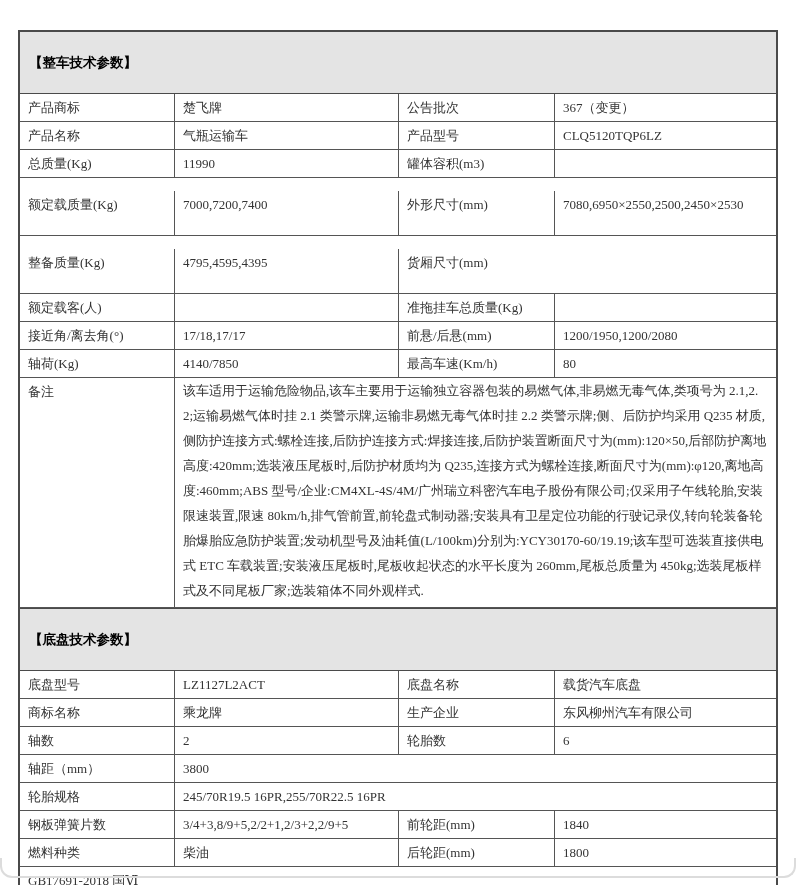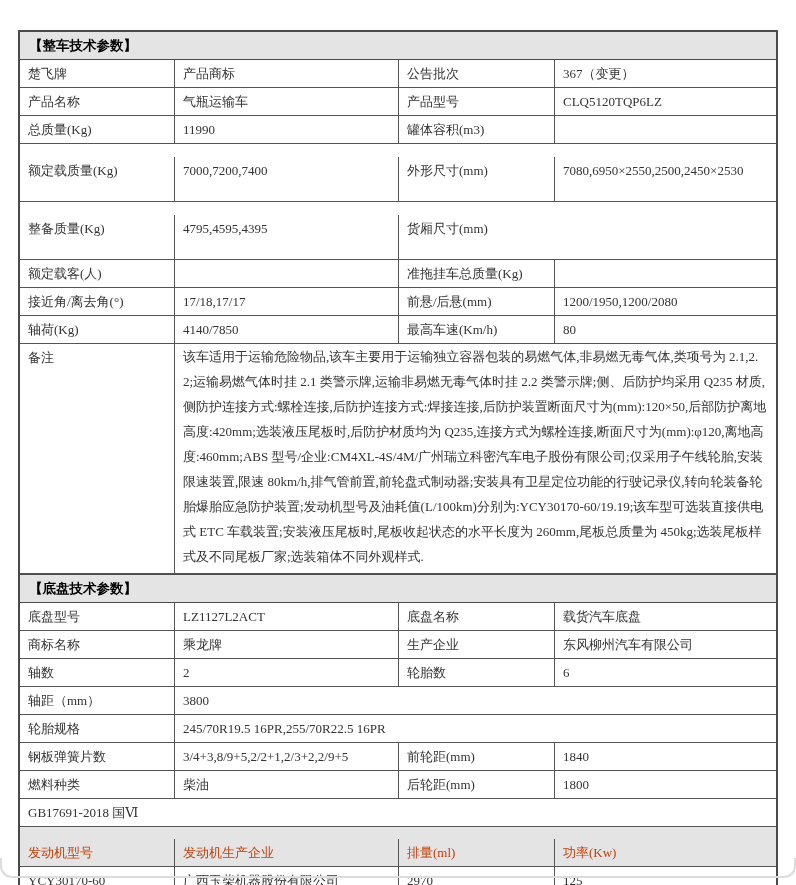--- a/index.html
+++ b/index.html
@@ -21,43 +21,43 @@
   .row.tall2 { min-height:45px;margin-top:13px; }
   .row.remark-row { min-height:230px; grid-template-columns:155px 1fr; }
   .row.engine-data { min-height:40px; border-bottom:none; }
   .cell {
     padding:0 8px; line-height:27px; border-right:1px solid #555;
     overflow:hidden; word-break:break-all;
   }
   .cell:last-child { border-right:none; }
   .section-head {
     background:#e4e4e4; border-bottom:1px solid #4a4a4a;
-    min-height:27px; line-height:27px; padding:0 9px;
+    min-height:27px; line-height:27px; padding:17px 9px;
     font-weight:bold; color:#000; font-size:13.5px;
     font-family:"Liberation Sans","DejaVu Sans",sans-serif;
   }
   .section-head.mid { border-top:1px solid #4a4a4a; }
   .engine-head { background:#e4e4e4; }
   .engine-head .cell { color:#c2410c;margin-top:12px; }
   .remark-text { line-height:25px; }
   .card-edge {
     position:absolute; left:0; right:0; top:858px; height:20px;
     border:2px solid #dcdcdc; border-top:none; border-radius:0 0 12px 12px;
   }
 </style>
 </head>
 <body>
 
 <div class="doc-table">
 
   <div class="section-head">【整车技术参数】</div>
 
   <div class="row">
+    <div class="cell">产品商标</div>
     <div class="cell">楚飞牌</div>
-    <div class="cell">产品商标</div>
     <div class="cell">公告批次</div>
     <div class="cell">367（变更）</div>
   </div>
   <div class="row">
     <div class="cell">产品名称</div>
     <div class="cell">气瓶运输车</div>
     <div class="cell">产品型号</div>
     <div class="cell">CLQ5120TQP6LZ</div>
   </div>
   <div class="row">

